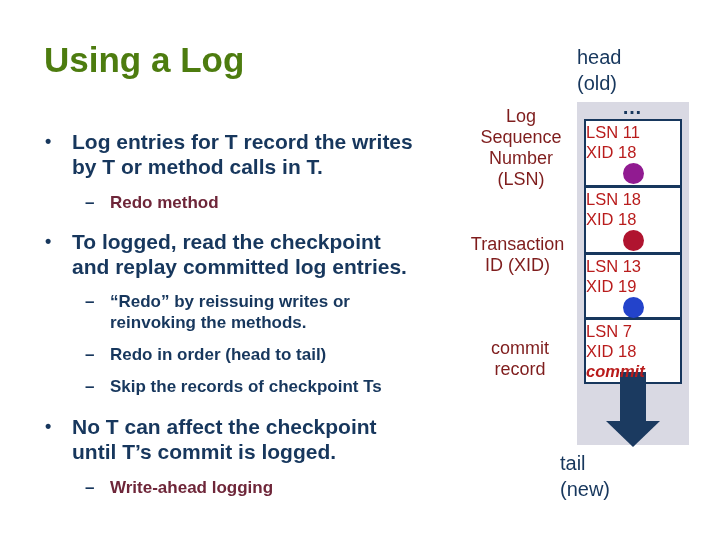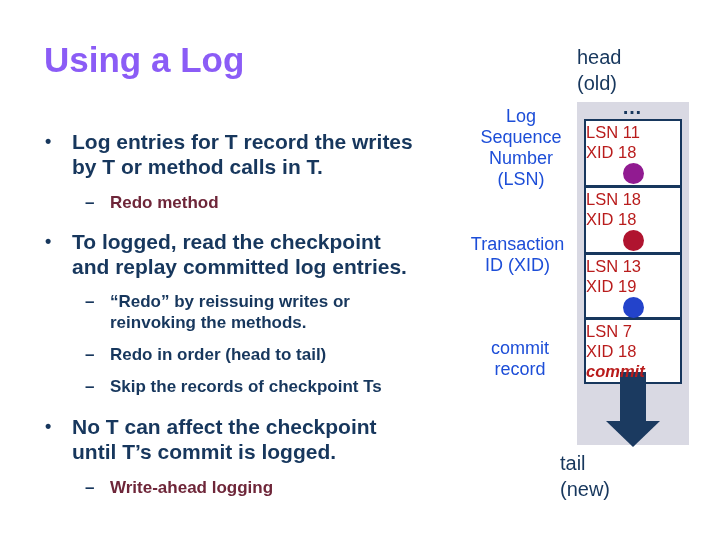--- a/index.html
+++ b/index.html
@@ -6,39 +6,39 @@
   body {
     width:720px; height:540px; background:#ffffff;
     font-family:"Liberation Sans", sans-serif;
     -webkit-font-smoothing:antialiased;
   }
   .slide { position:relative; width:720px; height:540px; background:#ffffff; overflow:hidden; }
 
   
   .title {
     position:absolute; left:44px; top:38px;
-    font-size:35px; font-weight:bold; color:#8b5cf6; line-height:44px;
+    font-size:35px; font-weight:bold; color:#4d7c0f; line-height:44px;
   }
 
   
   .content { position:absolute; left:45px; top:129px; width:425px; }
   .bullet { display:flex; }
   .b-marker { flex:none; width:27px; color:#17375D; font-size:18px; line-height:25px; font-weight:bold; }
   .b-text { font-size:21px; font-weight:bold; color:#17375D; line-height:25px; white-space:pre-line; }
   .sub { display:flex; margin-left:40px; }
   .s-marker { flex:none; width:25px; color:#17375D; font-size:17px; line-height:21px; font-weight:bold; }
   .s-text { font-size:17px; font-weight:bold; line-height:21px; white-space:pre-line; }
   .maroon { color:#6E2639; }
   .navy { color:#17375D; }
   .mb11 { margin-bottom:11px; }
   .mb16 { margin-bottom:16px; }
 
   
   .ann {
-    position:absolute; color:#1d4ed8; font-size:18px; line-height:21px;
+    position:absolute; color:#7f1d1d; font-size:18px; line-height:21px;
     text-align:center; white-space:pre-line;
   }
   .ann-lsn   { left:460px; top:106px; width:122px; }
   .ann-xid   { left:453px; top:234px; width:129px; }
   .ann-commit{ left:468px; top:338px; width:104px; }
 
   
   .head-label, .tail-label {
     position:absolute; width:112px; text-align:left; color:#17375D;
     font-size:20px; line-height:26px; white-space:pre-line;

